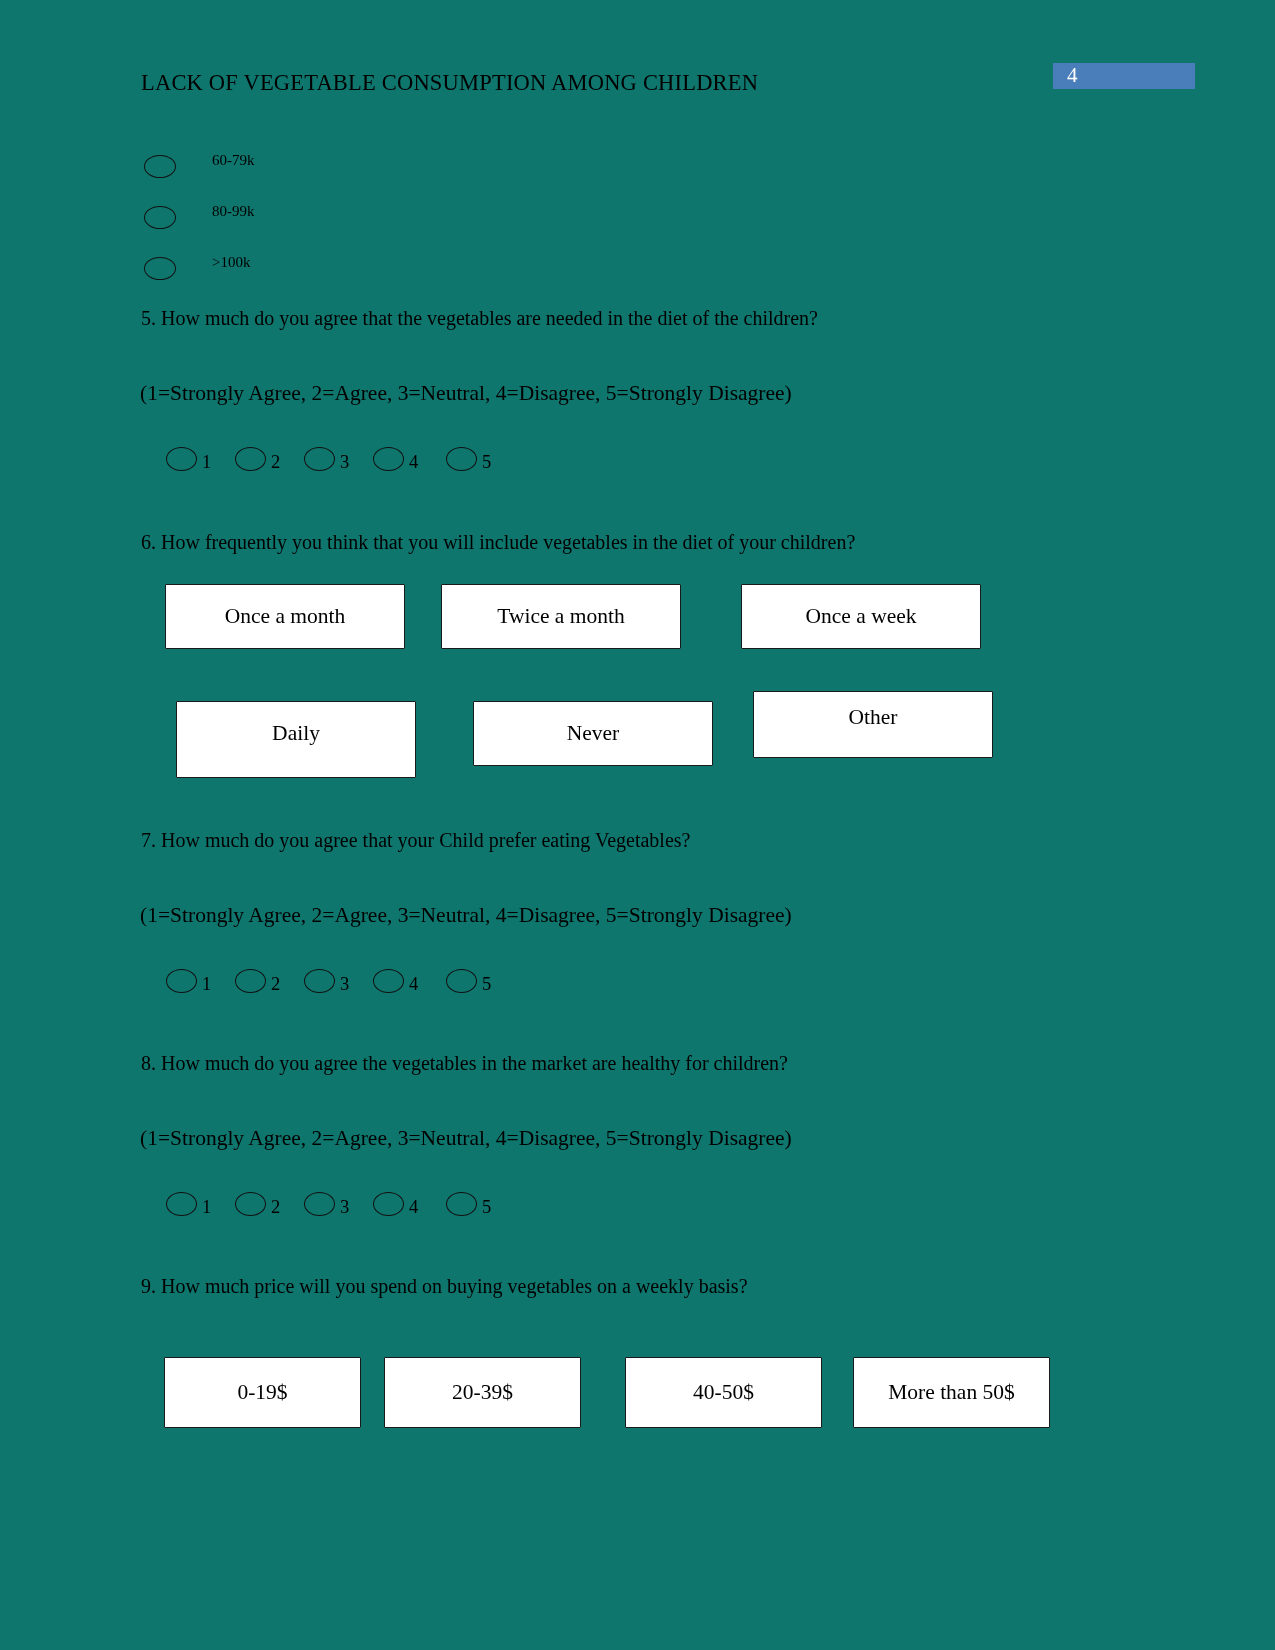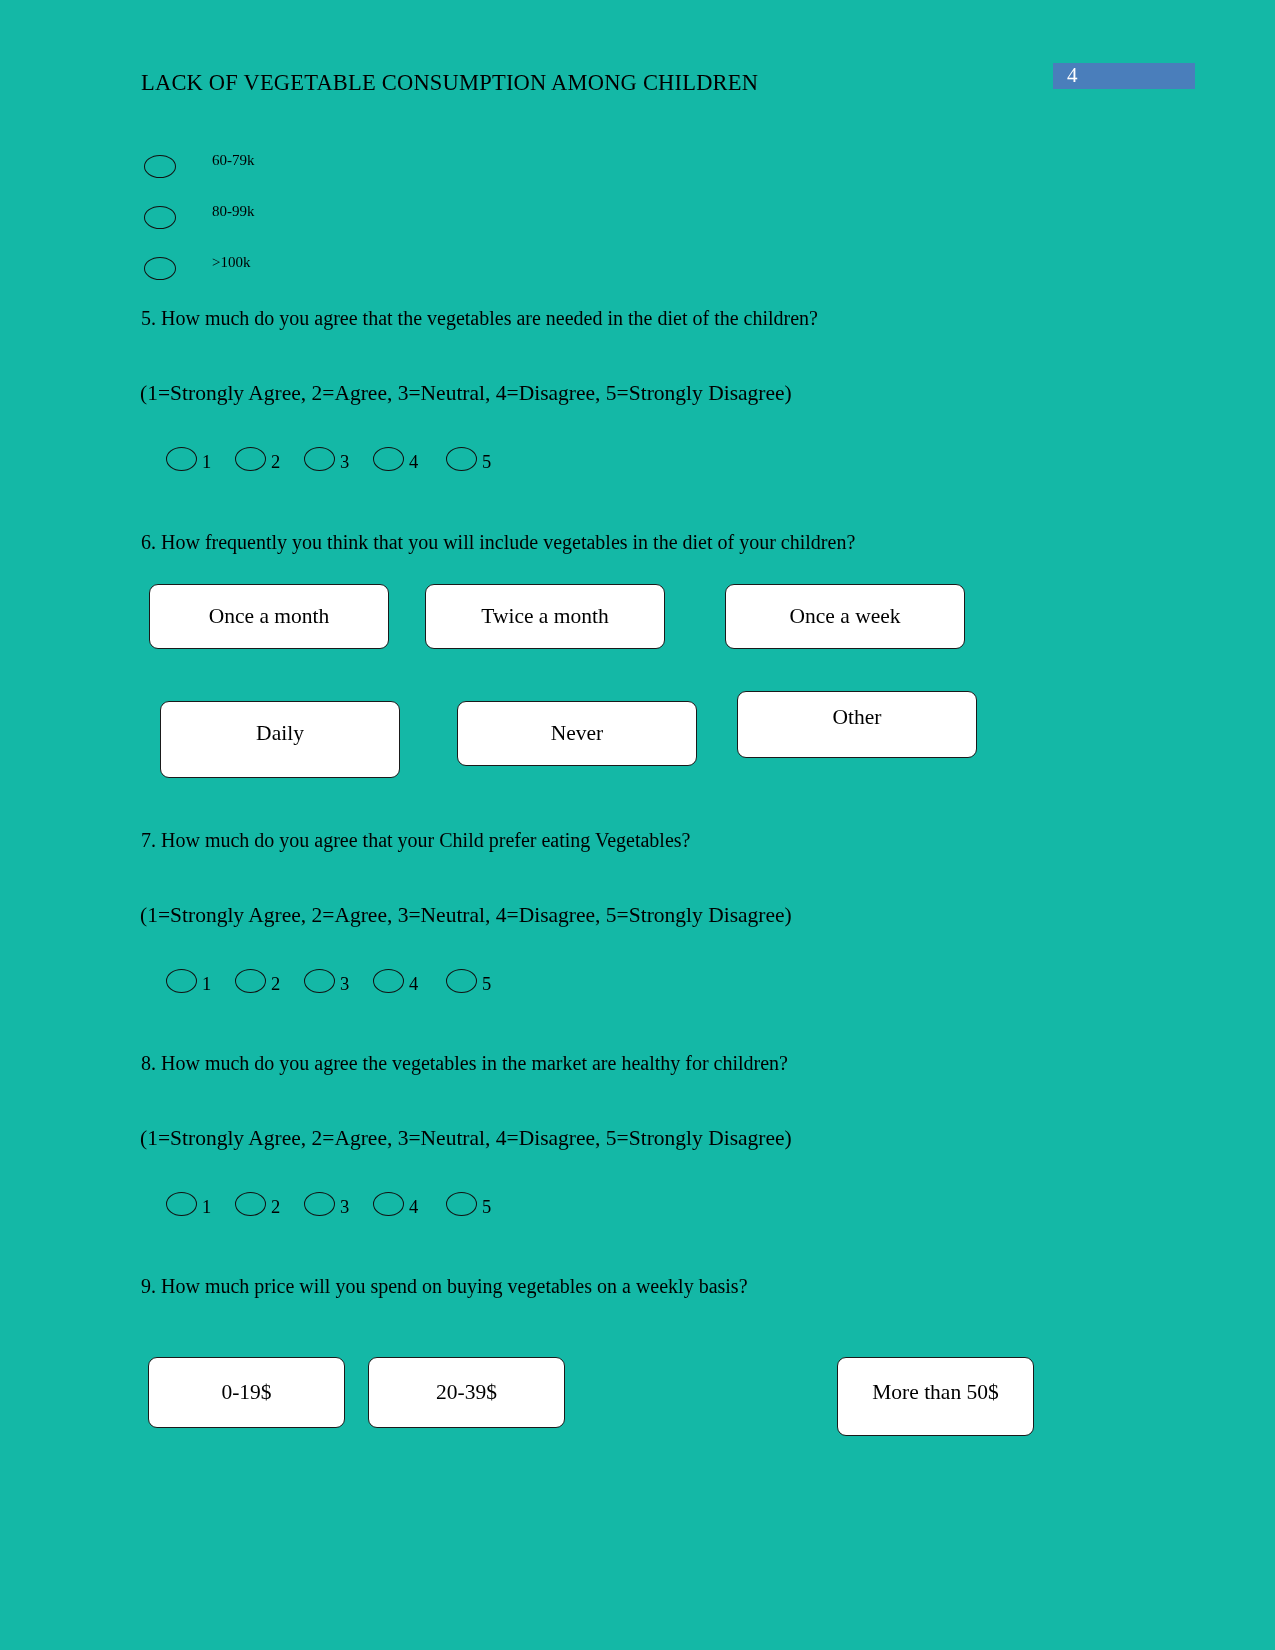--- a/index.html
+++ b/index.html
@@ -15,21 +15,21 @@
     font-family: "Liberation Serif", "DejaVu Serif", serif;
     color: #000000;
     overflow: hidden;
   }
 
   .page {
     position: absolute;
     left: 0; top: 0;
     width: 1275px;
     height: 1650px;
-    background: #14b8a6;
+    background: #0f766e;
   }
 
   
   .header-title {
     position: absolute;
     left: 141px;
     top: 70px;
     font-size: 22.5px;
     letter-spacing: 0.2px;
     white-space: nowrap;
@@ -114,23 +114,24 @@
     left: 36px;
     top: 5px;
     font-size: 18.5px;
     line-height: 20px;
   }
 
   
   .choice-box {
     position: absolute;
     border: 1.3px solid #1a1a1a;
-    border-radius: 9px;
+    border-radius: 1px;
     background: #ffffff;
     box-sizing: border-box;
+    margin-left: 16px;
   }
   .choice-box .box-label {
     position: absolute;
     left: 0;
     width: 100%;
     text-align: center;
     font-size: 21.5px;
     white-space: nowrap;
   }
 </style>
@@ -261,17 +262,20 @@
   </div>
 
   <div class="qtext" style="left:141px; top:1275px;">9. How much price will you spend on buying vegetables on a weekly basis?</div>
 
   <div class="choice-box" style="left:148px; top:1357px; width:197px; height:71px;">
     <span class="box-label" style="top:22px;">0-19$</span>
   </div>
   <div class="choice-box" style="left:368px; top:1357px; width:197px; height:71px;">
     <span class="box-label" style="top:22px;">20-39$</span>
   </div>
-  <div class="choice-box" style="left:837px; top:1357px; width:197px; height:79px;">
+  <div class="choice-box" style="left:609px; top:1357px; width:197px; height:71px;">
+    <span class="box-label" style="top:22px;">40-50$</span>
+  </div>
+  <div class="choice-box" style="left:837px; top:1357px; width:197px; height:71px;">
     <span class="box-label" style="top:22px;">More than 50$</span>
   </div>
 
 </div>
 
 </body></html>

